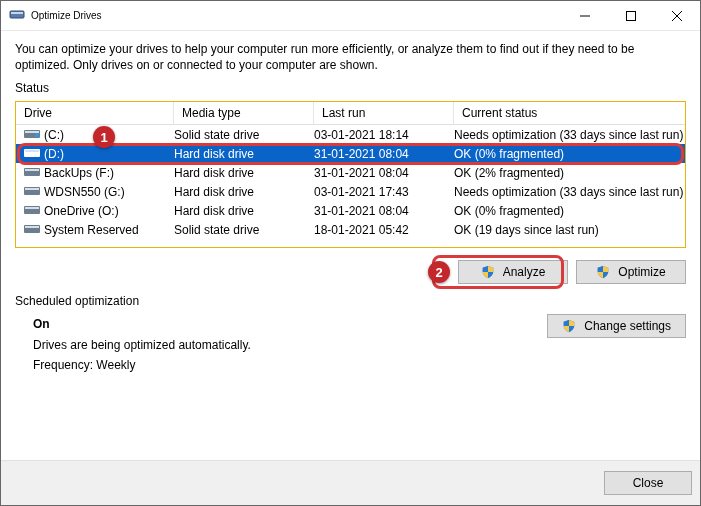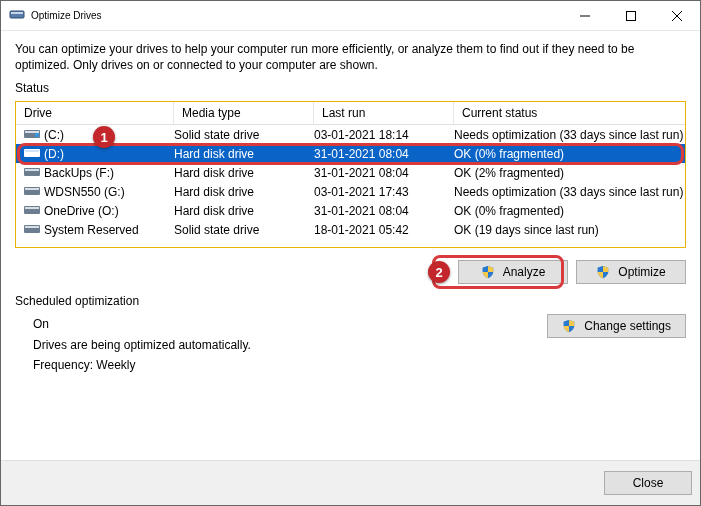--- a/index.html
+++ b/index.html
@@ -92,21 +92,21 @@
     gap: 8px;
     cursor: default;
   }
   .shield { width:14px; height:14px; }
   .sched { margin-top: 10px; }
   .sched-body {
     display: flex;
     margin-top: 6px;
   }
   .sched-text { flex:1; padding-left: 18px; line-height: 1.7; }
-  .sched-text .on { font-weight: normal; }
+  .sched-text .on { font-weight: bold; }
   .footer {
     border-top: 1px solid #e0e0e0;
     background: #f0f0f0;
     padding: 10px 8px;
     display: flex;
     justify-content: flex-end;
   }
   
   .callout {
     position: absolute;

